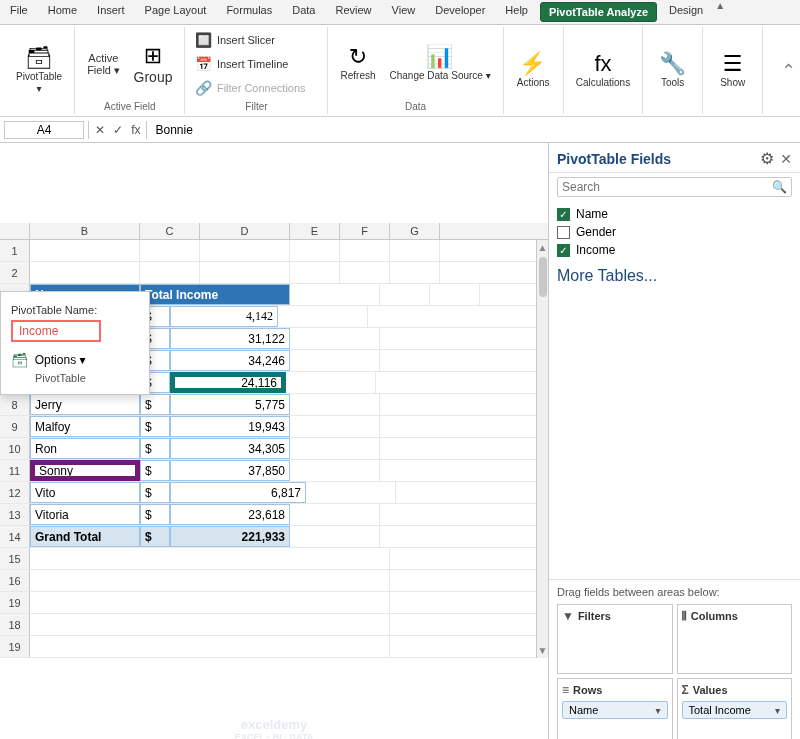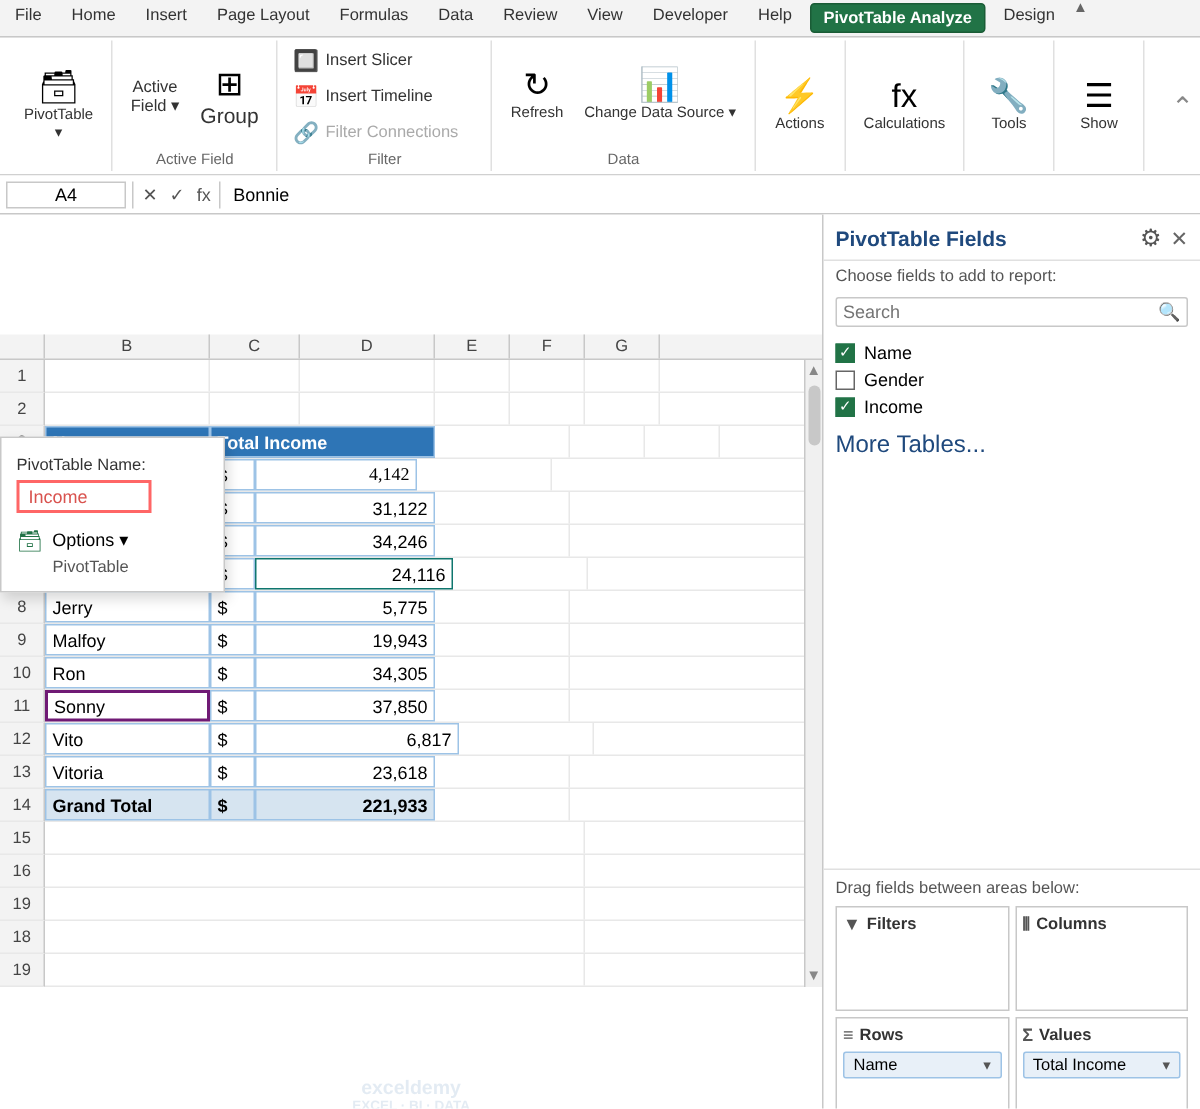--- a/index.html
+++ b/index.html
@@ -331,21 +331,21 @@
         </div>
         <div class="grid-row row-h22">
           <div class="grid-cell" style="width:110px; border:1px solid #9dc3e6;">Harry</div>
           <div class="grid-cell" style="width:30px; border:1px solid #9dc3e6;">$</div>
           <div class="grid-cell" style="width:120px; justify-content:flex-end; border:1px solid #9dc3e6;">34,246</div>
           <div class="grid-cell" style="width:90px;"></div>
         </div>
         <div class="grid-row row-h22">
           <div class="grid-cell" style="width:110px; border:1px solid #9dc3e6;">Hondo</div>
           <div class="grid-cell" style="width:30px; border:1px solid #9dc3e6;">$</div>
-          <div class="grid-cell" style="width:132px; justify-content:flex-end; border:1px solid #0f766e;">24,116</div>
+          <div class="grid-cell" style="width:116px; justify-content:flex-end; border:5px solid #0f766e;">24,116</div>
           <div class="grid-cell" style="width:90px;"></div>
         </div>
         <div class="grid-row row-h22">
           <div class="grid-cell" style="width:110px; border:1px solid #9dc3e6;">Jerry</div>
           <div class="grid-cell" style="width:30px; border:1px solid #9dc3e6;">$</div>
           <div class="grid-cell" style="width:120px; justify-content:flex-end; border:1px solid #9dc3e6;">5,775</div>
           <div class="grid-cell" style="width:90px;"></div>
         </div>
         <div class="grid-row row-h22">
           <div class="grid-cell" style="width:110px; border:1px solid #9dc3e6;">Malfoy</div>
@@ -353,21 +353,21 @@
           <div class="grid-cell" style="width:120px; justify-content:flex-end; border:1px solid #9dc3e6;">19,943</div>
           <div class="grid-cell" style="width:90px;"></div>
         </div>
         <div class="grid-row row-h22">
           <div class="grid-cell" style="width:110px; border:1px solid #9dc3e6;">Ron</div>
           <div class="grid-cell" style="width:30px; border:1px solid #9dc3e6;">$</div>
           <div class="grid-cell" style="width:120px; justify-content:flex-end; border:1px solid #9dc3e6;">34,305</div>
           <div class="grid-cell" style="width:90px;"></div>
         </div>
         <div class="grid-row row-h22">
-          <div class="grid-cell" style="width:110px; border:2px solid #701a75;">Sonny</div>
+          <div class="grid-cell" style="width:110px; border:5px solid #701a75;">Sonny</div>
           <div class="grid-cell" style="width:30px; border:1px solid #9dc3e6;">$</div>
           <div class="grid-cell" style="width:120px; justify-content:flex-end; border:1px solid #9dc3e6;">37,850</div>
           <div class="grid-cell" style="width:90px;"></div>
         </div>
         <div class="grid-row row-h22">
           <div class="grid-cell" style="width:110px; border:1px solid #9dc3e6;">Vito</div>
           <div class="grid-cell" style="width:30px; border:1px solid #9dc3e6;">$</div>
           <div class="grid-cell" style="width:136px; justify-content:flex-end; border:1px solid #9dc3e6;">6,817</div>
           <div class="grid-cell" style="width:90px;"></div>
         </div>
@@ -416,23 +416,20 @@
   </div>
 
   <div class="fields-panel">
     <div class="panel-header">
       <span class="panel-title">PivotTable Fields</span>
       <div style="display:flex; gap:6px; align-items:center;">
         <span class="panel-settings">⚙</span>
         <span class="panel-close">✕</span>
       </div>
     </div>
-    <div style="display:flex; align-items:center; justify-content:space-between; padding: 4px 8px;">
-      <span style="font-size:11px; color:#555;">Choose fields to add to report:</span>
-    </div>
 
     <div class="search-box">
       <input type="text" style="border: none; outline: none; font-size: 12px; flex: 1 1 0%;" placeholder="Search">
       <span class="search-icon">🔍</span>
     </div>
 
     <div class="fields-list">
       <div class="field-item">
         <div class="field-checkbox checked">✓</div>
         <span class="field-label">Name</span>

